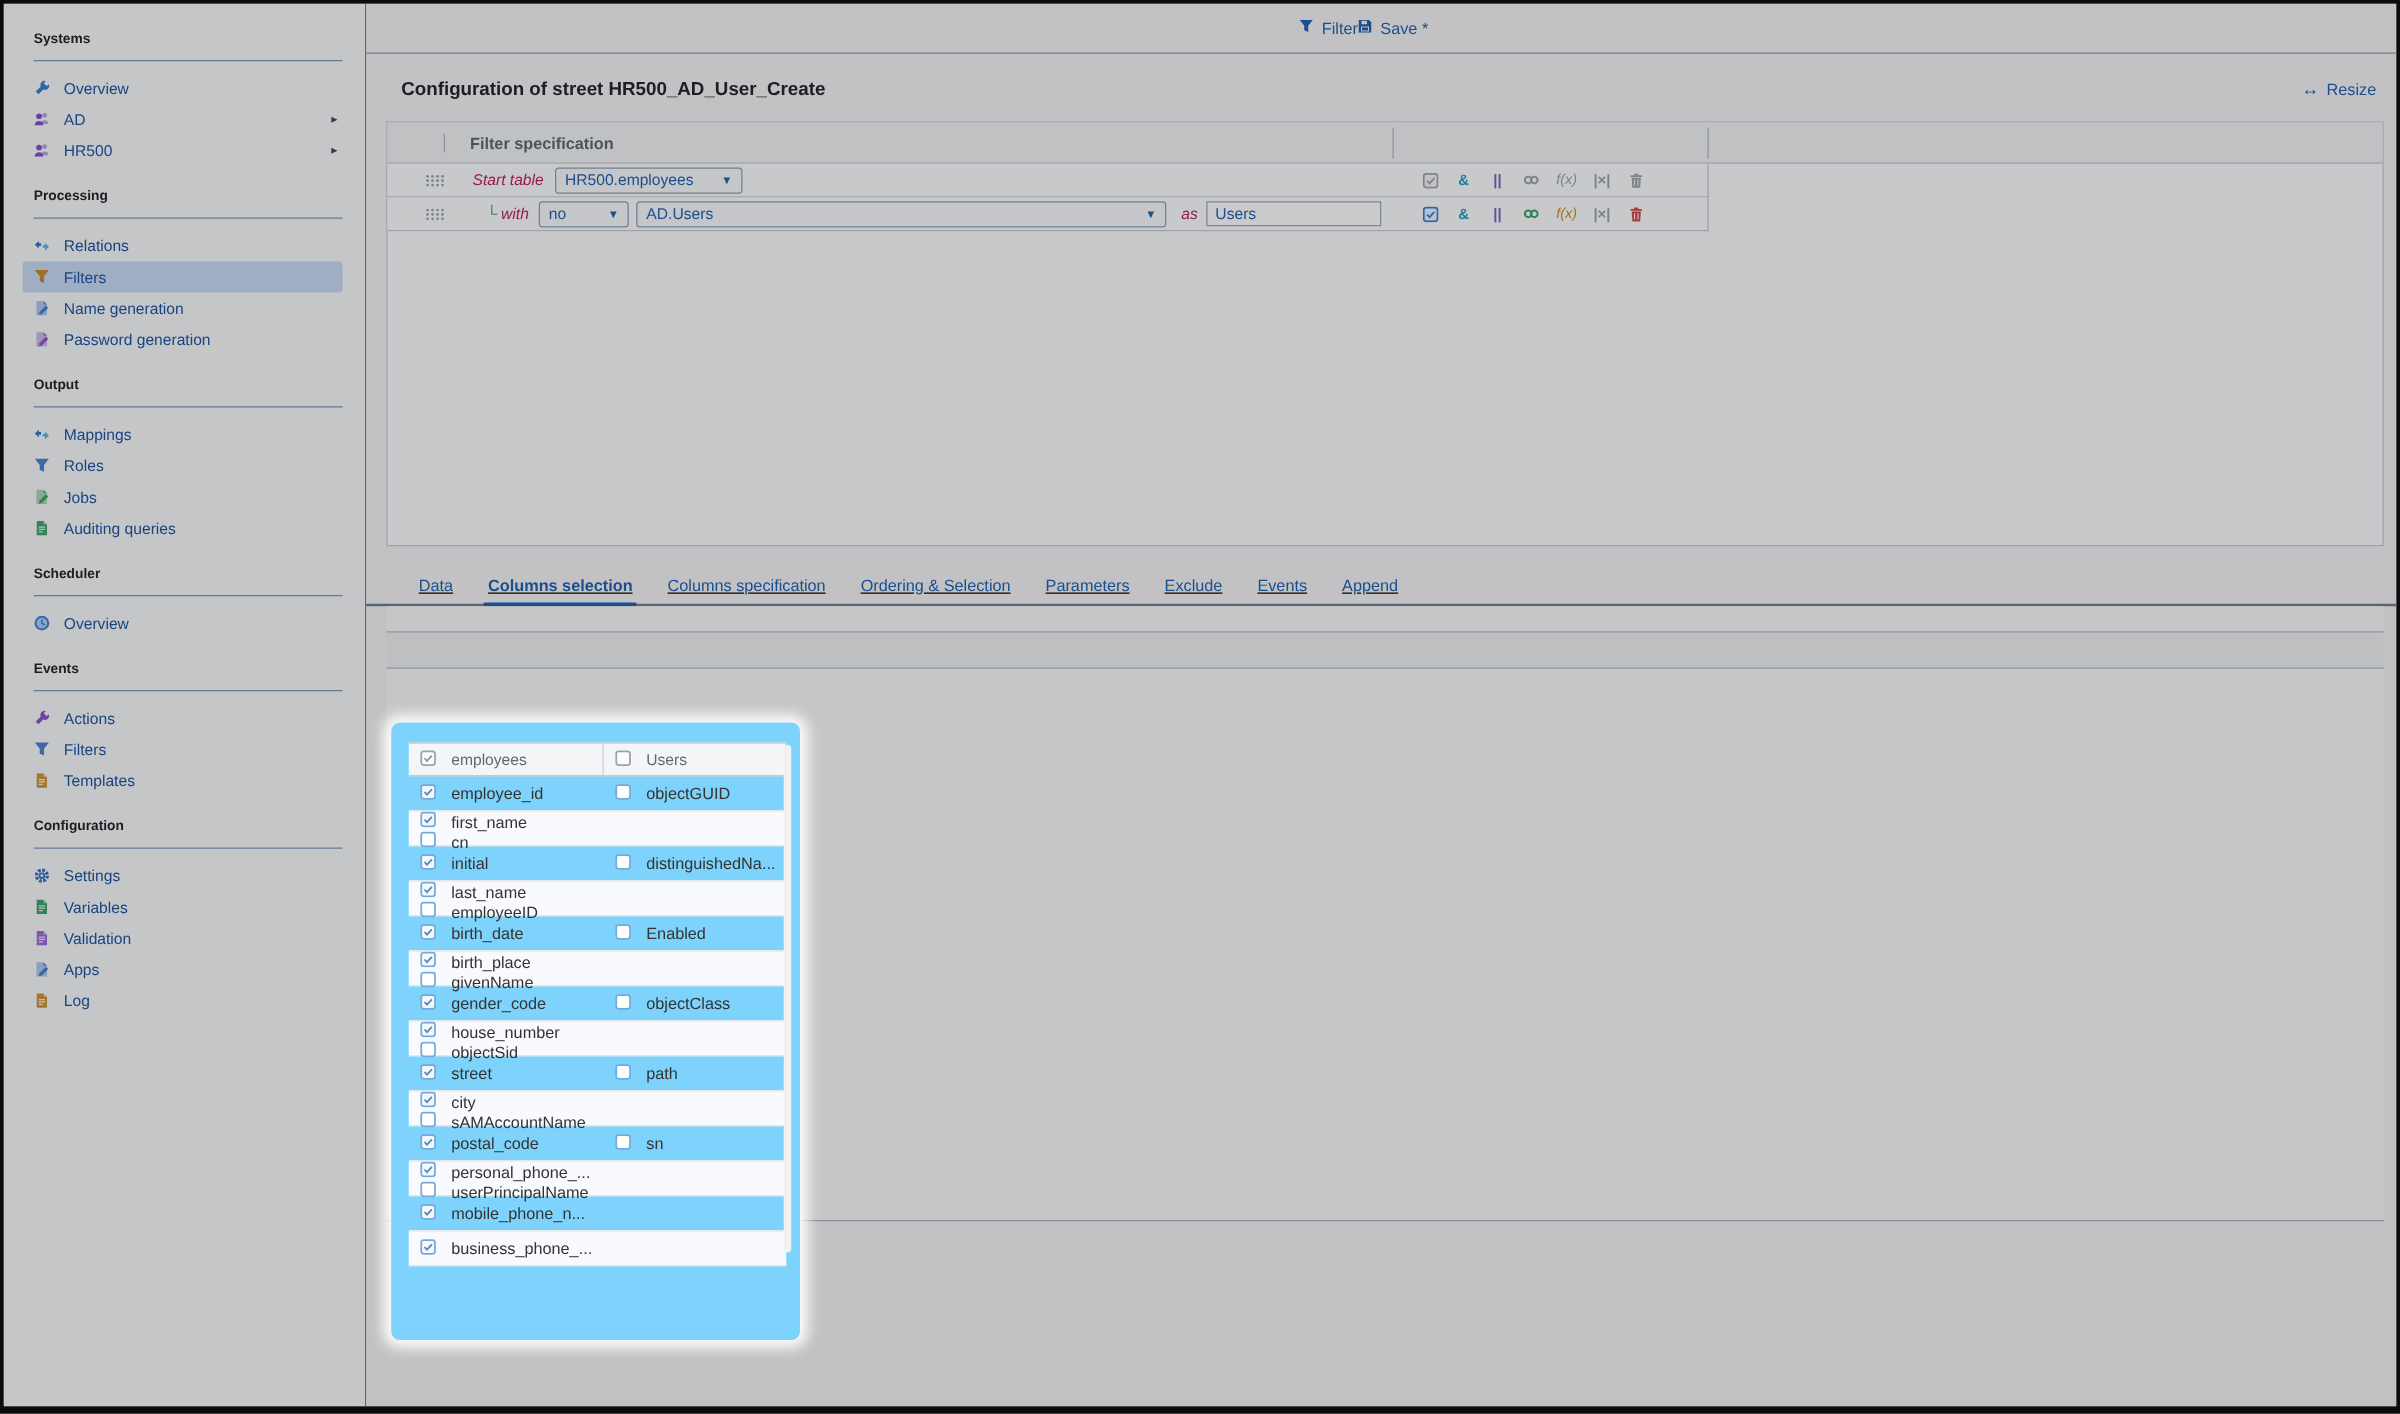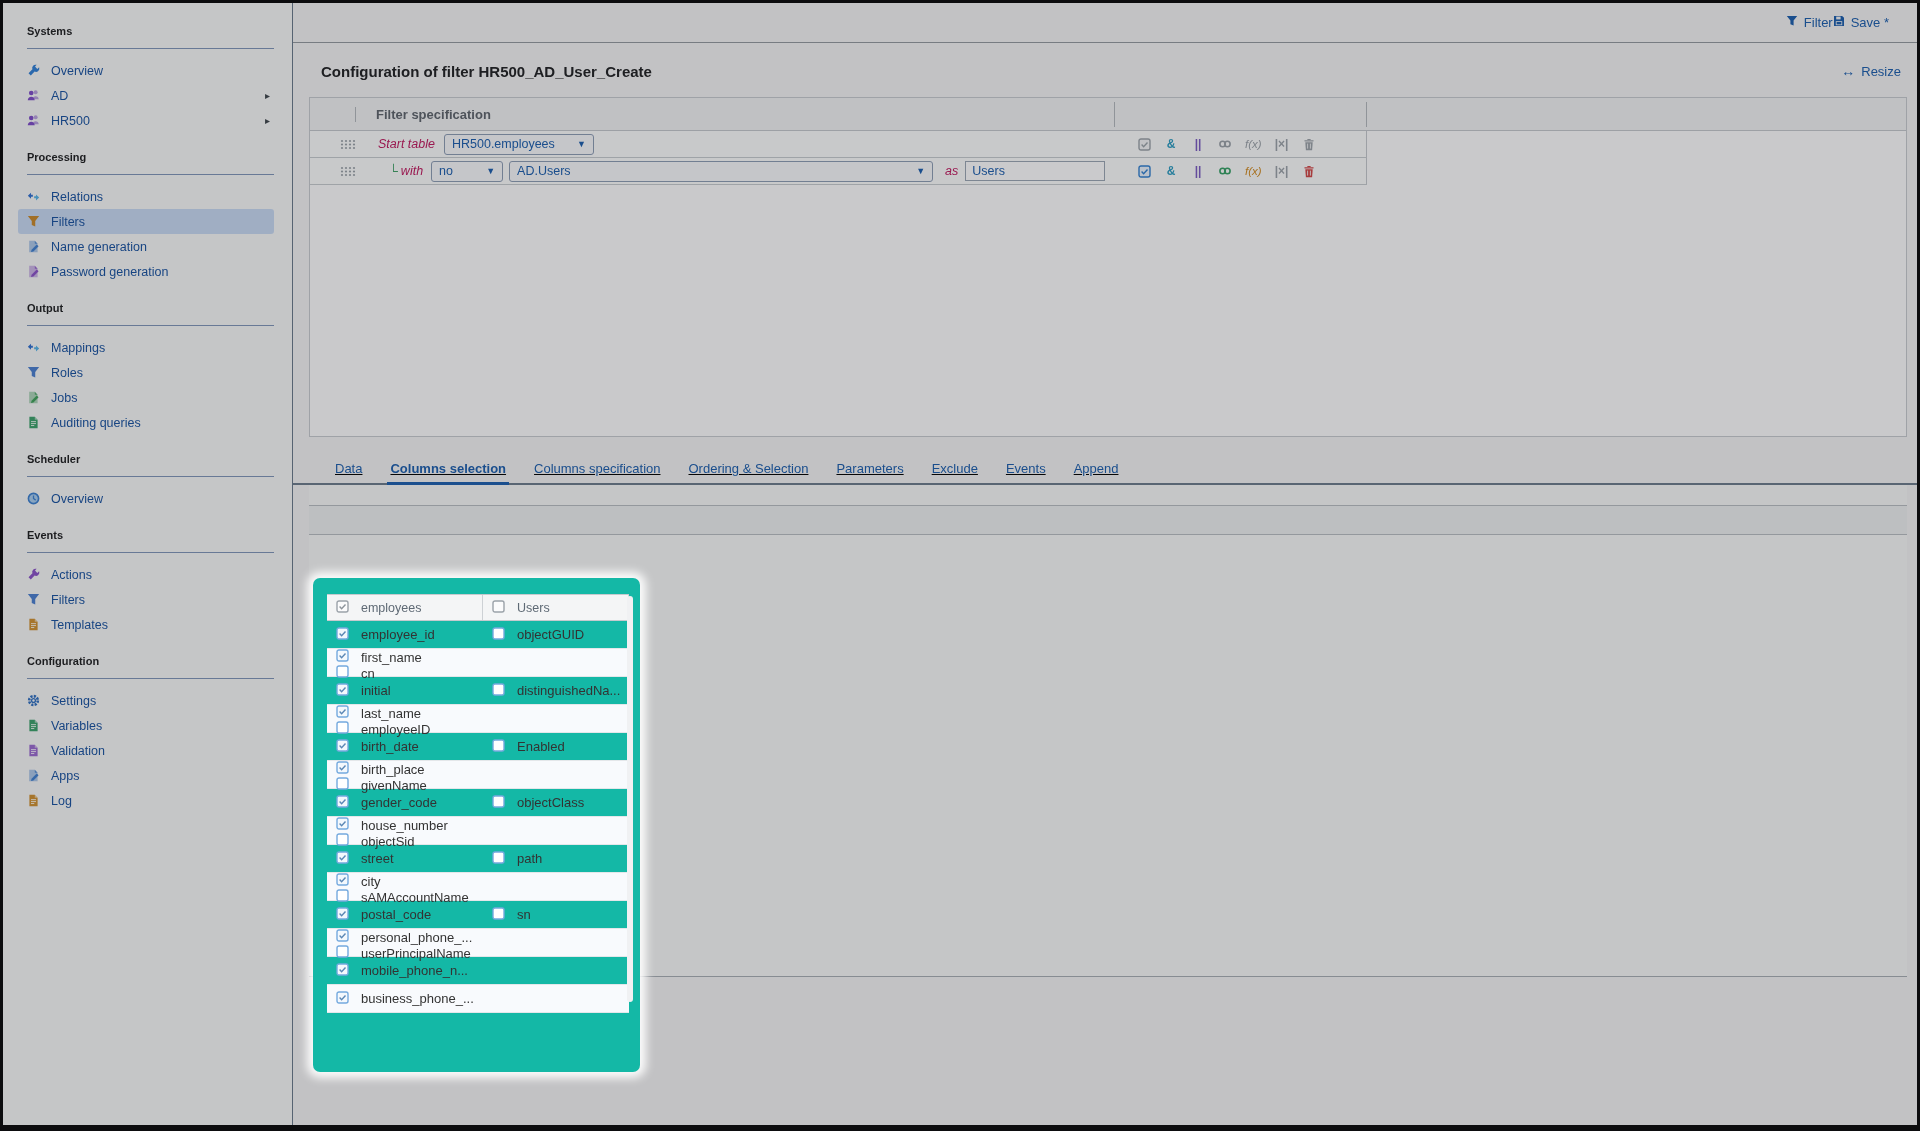--- a/index.html
+++ b/index.html
@@ -11,21 +11,21 @@
   .sidebar { width:290px; min-width:290px; background:#f6f7f8; border-right:1px solid #68788a; padding-top:4px; }
   .sb-title { margin:14px 18px 0 24px; font-size:11px; font-weight:bold; color:#1d1e20; line-height:20px; }
   .sb-hr { height:1px; background:#7f95b8; margin:7px 18px 9px 24px; }
   .sb-item { display:flex; align-items:center; height:25px; padding-left:24px; position:relative; font-size:12.5px; color:#17519f; cursor:pointer; }
   .sb-item.selected { background:#c7d9f2; margin:0 18px 0 15px; padding-left:9px; border-radius:3px; }
   .sb-ic { width:15px; height:13px; margin-right:9px; display:inline-flex; align-items:center; }
   .sb-arrow { position:absolute; right:22px; color:#3f464d; font-size:10px; }
 
   
   .main { flex:1; position:relative; background:#f2f3f4; }
-  .topbar { height:40px; border-bottom:1px solid #92989f; display:flex; justify-content:flex-end; align-items:center; padding-right:28px; }
+  .topbar { height:40px; border-bottom:1px solid #92989f; display:flex; justify-content:center; align-items:center; padding-right:28px; }
   .link { color:#1b5dad; font-size:13px; display:inline-flex; align-items:center; gap:6px; cursor:pointer; white-space:nowrap; }
   .title-row { display:flex; justify-content:space-between; align-items:center; margin:17px 16px 0 28px; height:22px; }
   .page-title { font-size:15px; font-weight:bold; color:#202124; }
   .resize-glyph { font-weight:bold; font-size:14px; line-height:12px; }
 
   
   .filter-panel { margin:15px 10px 0 16px; height:340px; background:#fbfcfd; border:1px solid #c5c9ce; position:relative; }
   .fp-header { height:33px; background:#f0f1f3; border-bottom:1px solid #c3c7cc; display:flex; align-items:center; padding-left:66px; font-size:13px; font-weight:bold; color:#5d646c; position:relative; }
   .fp-tick { position:absolute; left:45px; top:9px; width:1px; height:15px; background:#b2b7bd; }
   .fp-div { position:absolute; top:4px; width:1px; height:25px; background:#b2b7bd; }
@@ -44,21 +44,21 @@
   .tabs { margin-top:22px; border-bottom:2px solid #6b7b8c; display:flex; gap:26px; padding-left:41px;text-decoration:underline; }
   .tab { font-size:13px; color:#1b5dad; padding:2px 1px 7px; position:relative; cursor:pointer; }
   .tab.active { font-weight:bold; }
   .tab.active::after { content:""; position:absolute; left:-2px; right:-2px; bottom:-2px; height:3px; background:#1c5fae; }
 
   
   .bottom-panel { margin:0 10px 0 16px; height:492px; background:#f6f7f8; border-bottom:1px solid #a7adb3; position:relative; }
   .bp-band { position:absolute; left:0; right:0; top:20px; height:30px; background:#eceef0; border-top:1px solid #b7bcc1; border-bottom:1px solid #b7bcc1; }
 
   
-  .spotlight { position:absolute; left:310px; top:575px; width:327px; height:494px; background:#14b8a6; border-radius:7px; z-index:9;
+  .spotlight { position:absolute; left:310px; top:575px; width:327px; height:494px; background:#7dd3fc; border-radius:7px; z-index:9;
     box-shadow: 0 0 10px 6px rgba(255,255,255,0.95), 0 0 0 2600px rgba(28,29,32,0.225); }
   .ct { position:absolute; left:14px; top:16px; width:302px; }
   .ct-header { height:27px; background:#f4f5f6; border-top:1px solid #c6cace; border-bottom:1px solid #c6cace; display:flex; font-size:12.5px; color:#5f6a75; }
   .ct-hcell { display:flex; align-items:center; gap:12px; padding-left:9px; width:156px; height:100%; border-right:1px solid #cdd1d5; }
   .ct-hcell.c2 { width:146px; }
   .ct-row { height:28px; display:flex; border-bottom:1px solid #e4e7ea; font-size:13px; color:#333; }
   .ct-row.alt { background:#f8fafd;flex-direction:column; }
   .ct-cell { display:flex; align-items:center; gap:12px; padding-left:9px; width:156px; height:100%; }
   .ct-cell.c2 { width:146px; }
   .scroll-track { position:absolute; right:7px; top:18px; bottom:70px; width:6px; background:#f0f1f3; border-radius:3px; }
@@ -289,21 +289,21 @@
               <path d="M1 1h8.2L11 2.8V11H1z" fill="#1b5dad"></path>
               <rect x="3.2" y="1.6" width="4.4" height="2.8" fill="#f2f3f4"></rect>
               <rect x="2.8" y="6.2" width="6.4" height="4" fill="#f2f3f4"></rect>
               <rect x="3.6" y="7" width="4.8" height="2.4" fill="#1b5dad"></rect>
             </svg></span>
         <span>Save *</span>
       </span>
     </div>
 
     <div class="title-row">
-      <span class="page-title">Configuration of filter HR500_AD_User_Create</span>
+      <span class="page-title">Configuration of street HR500_AD_User_Create</span>
       <span class="link">
         <span class="resize-glyph">↔</span>
         <span>Resize</span>
       </span>
     </div>
 
     <section class="filter-panel">
       <div class="fp-header">
         <span class="fp-tick"></span>
         <span>Filter specification</span>

